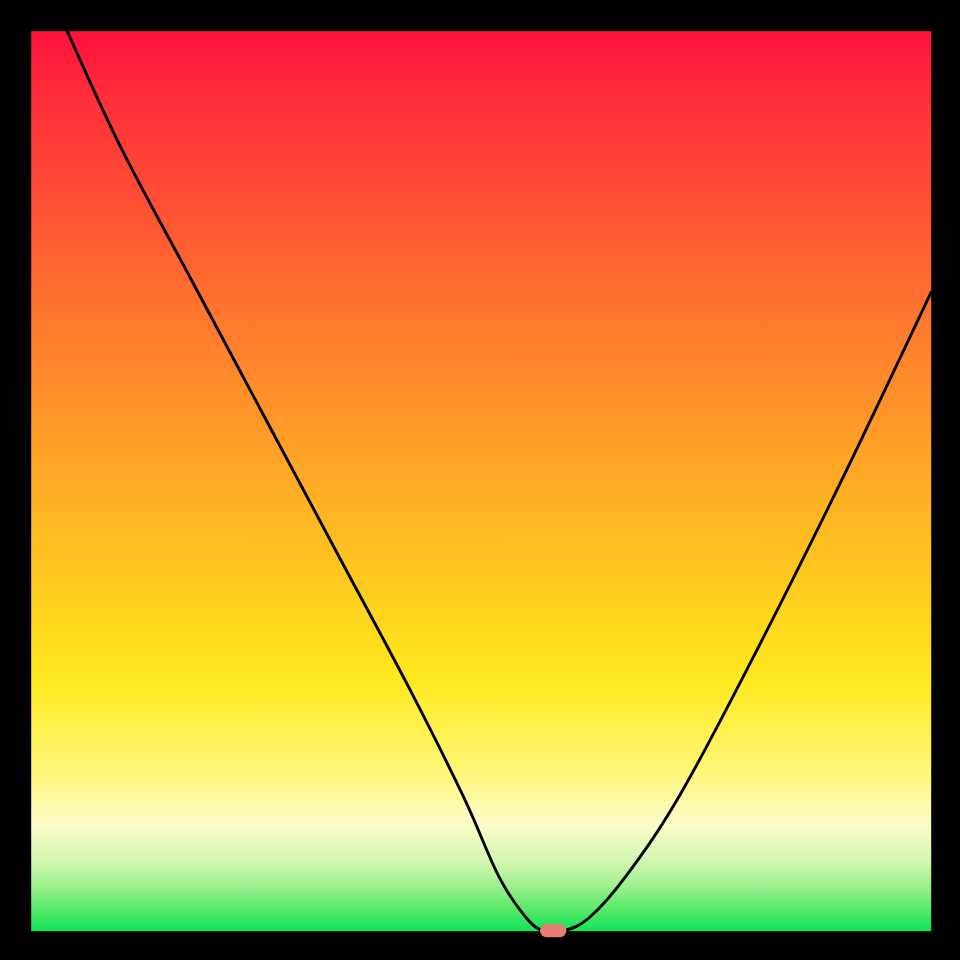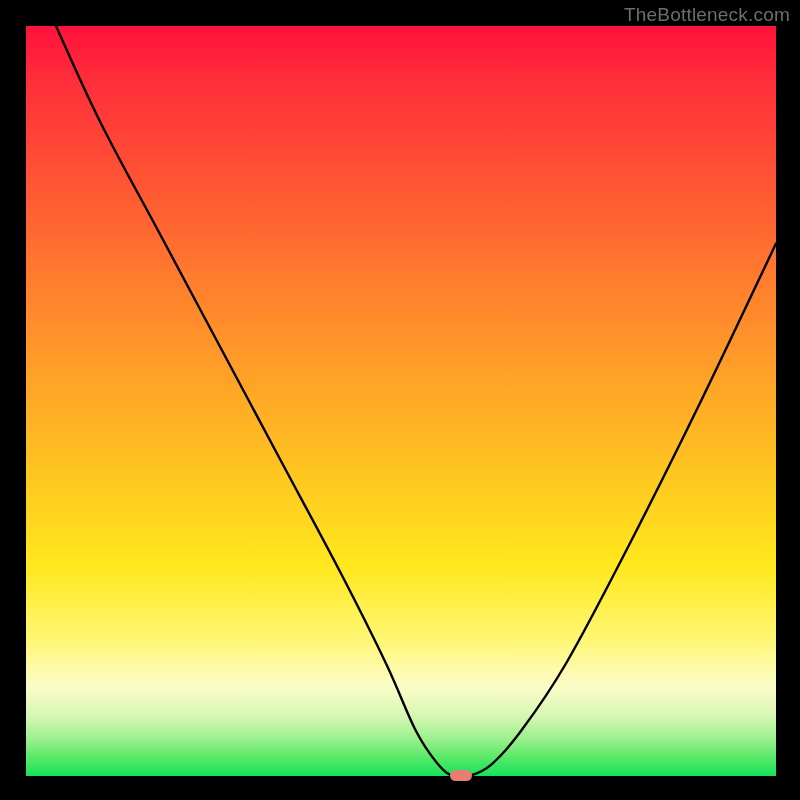--- a/index.html
+++ b/index.html
@@ -63,21 +63,20 @@
     top: 0;
     width: 750px;
     height: 750px;
     overflow: visible;
   }
 </style>
 </head>
 <body>
 
 <div class="frame">
-  <div class="watermark">TheBottleneck.com</div>
 
   <div class="plot">
 
     <svg class="curve" viewBox="0 0 750 750" preserveAspectRatio="none">
       <path id="curve-path" d="M 30.0 0.0 C 38.1 17.6, 56.1 59.7, 75.0 97.5 C 93.9 135.3, 113.4 169.5, 135.0 210.0 C 156.6 250.5, 173.4 282.0, 195.0 322.5 C 216.6 363.0, 233.4 394.5, 255.0 435.0 C 276.6 475.5, 296.1 511.1, 315.0 547.5 C 333.9 584.0, 346.5 609.1, 360.0 637.5 C 373.5 665.9, 380.6 686.8, 390.0 705.0 C 399.4 723.2, 405.8 730.6, 412.5 738.8 C 419.3 746.9, 422.1 748.0, 427.5 750.0 C 432.9 752.0, 435.8 752.0, 442.5 750.0 C 449.3 748.0, 455.6 746.9, 465.0 738.8 C 474.4 730.6, 481.5 723.2, 495.0 705.0 C 508.5 686.8, 521.1 669.9, 540.0 637.5 C 558.9 605.1, 575.7 572.3, 600.0 525.0 C 624.3 477.8, 648.0 430.4, 675.0 375.0 C 702.0 319.6, 736.5 245.8, 750.0 217.5" fill="none" stroke="#000000" stroke-width="2.4" stroke-linejoin="round" stroke-linecap="round"></path>
     </svg>
 
     <div id="min-marker" class="minimum-marker" style="left: 424px; top: 744px; background: rgb(231, 126, 114);"></div>
   </div>
 </div>

